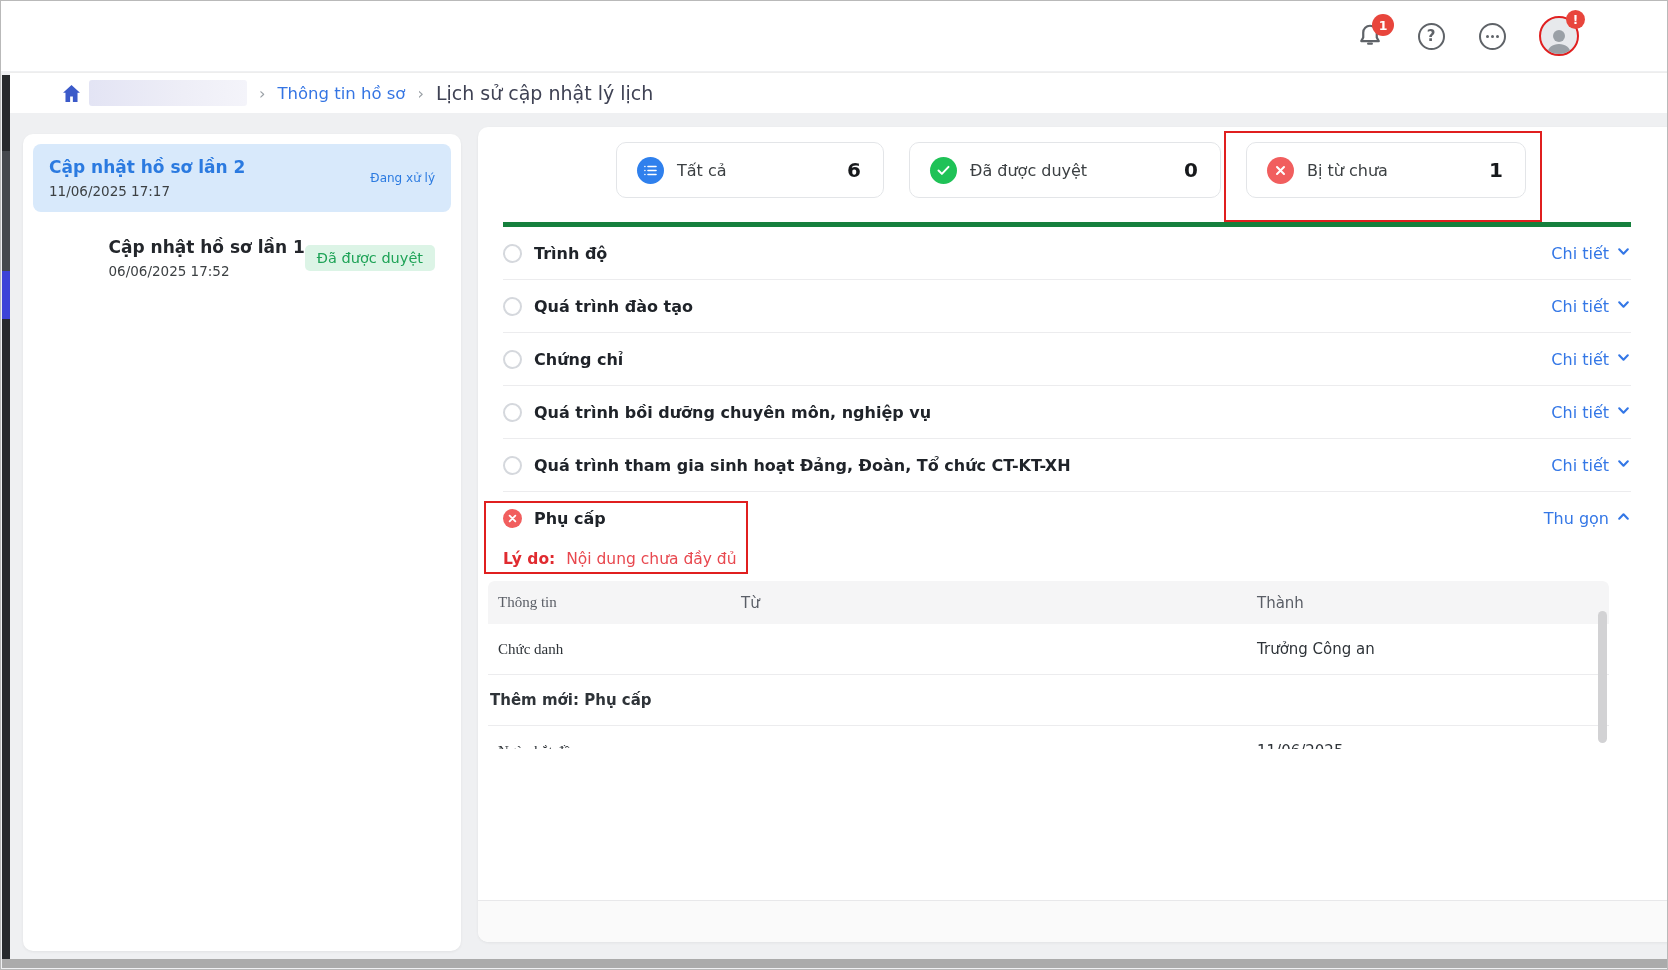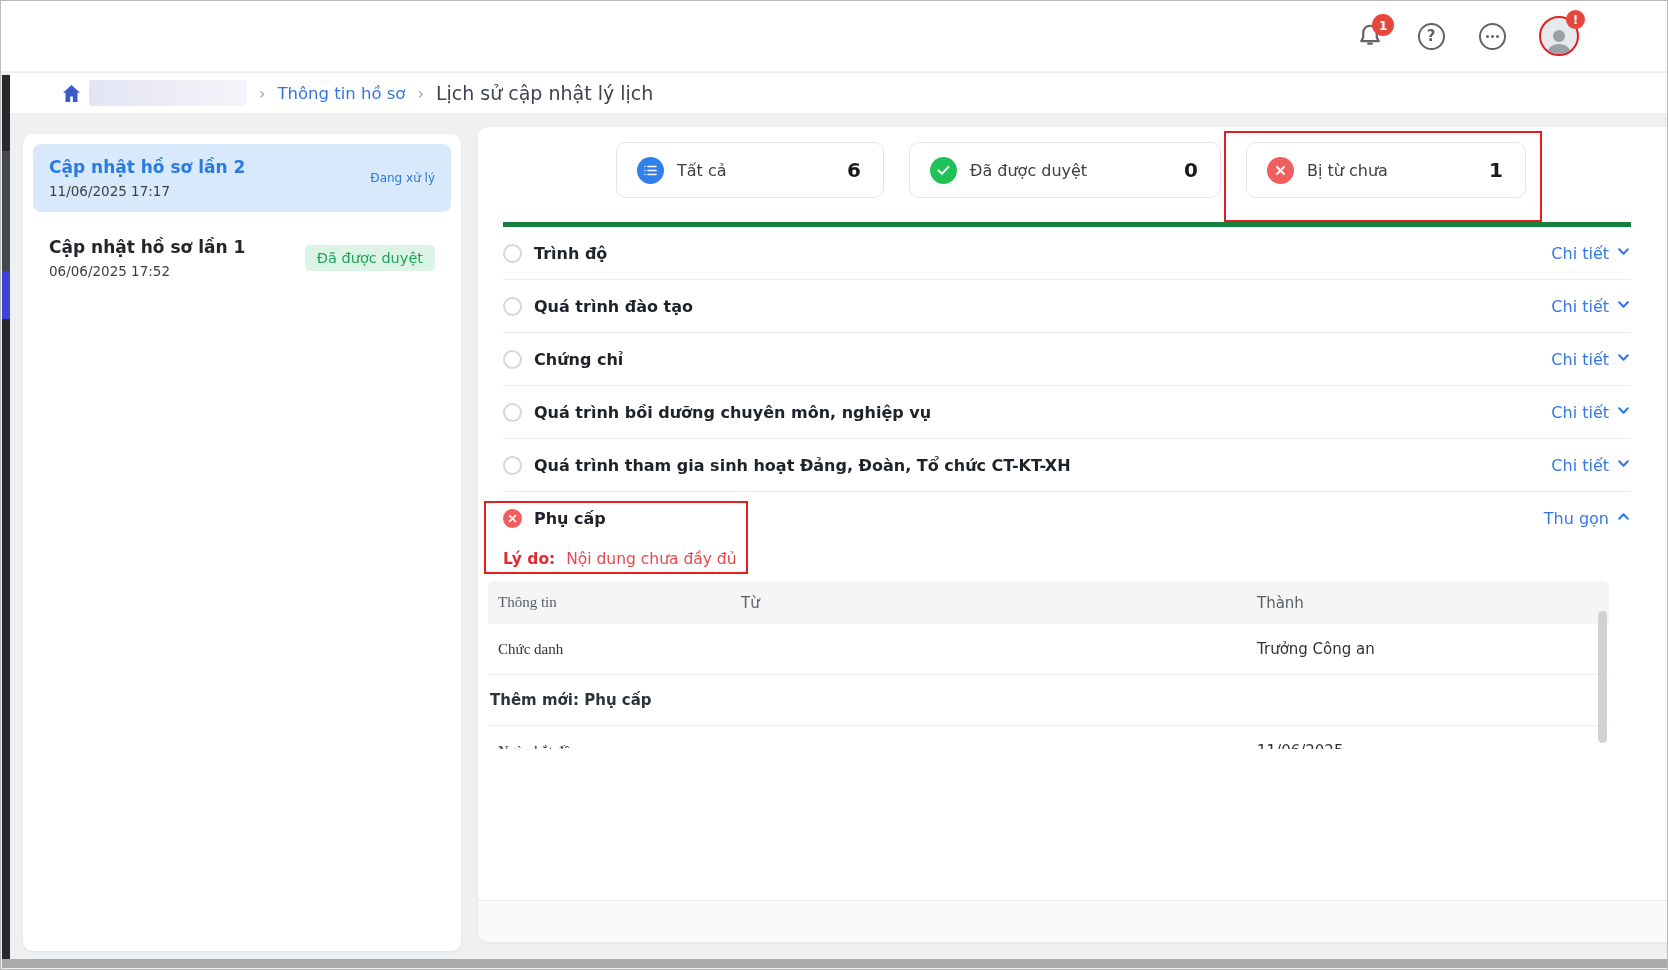--- a/index.html
+++ b/index.html
@@ -32,21 +32,21 @@
 
   
   .history-card { position:absolute; left:22px; top:133px; width:438px; height:817px; background:#fff; border-radius:10px; box-shadow:0 1px 3px rgba(0,0,0,.06); padding:10px; }
   .history-item { border-radius:8px; padding:13px 16px; display:flex; align-items:center; justify-content:space-between; cursor:pointer; }
   .history-item.active { background:#d8e9fb; }
   .hi-title { font-size:17px; font-weight:bold; color:#23262b; }
   .history-item.active .hi-title { color:#2b7ae0; }
   .hi-date { font-size:13.5px; color:#3c4043; margin-top:6px; }
   .hi-status-text { font-size:12px; color:#2b7ae0; white-space:nowrap; }
   .hi-badge { font-size:14.5px; color:#1ea357; background:#dcf4e6; border-radius:5px; padding:5px 12px; white-space:nowrap; }
-  .history-item + .history-item { margin-top:12px; }
+  .history-item + .history-item { margin-top:12px;justify-content:flex-end; }
 
   
   .main-panel { position:absolute; left:477px; top:126px; width:1220px; height:815px; background:#fff; border-radius:10px; box-shadow:0 1px 3px rgba(0,0,0,.06); overflow:hidden; }
 
   
   .tabs-row { position:absolute; left:138px; top:15px; display:flex; gap:25px; }
   .filter-tab { height:56px; background:#fff; border:1px solid #e3e5e8; border-radius:10px; display:flex; align-items:center; padding:0 22px 0 20px; cursor:pointer; }
   .tab-all { width:268px; } .tab-approved { width:312px; } .tab-rejected { width:280px; }
   .tab-icon { width:27px; height:27px; border-radius:50%; display:flex; align-items:center; justify-content:center; flex:0 0 auto; }
   .tab-label { margin-left:13px; font-size:16px; color:#3c4043; }

